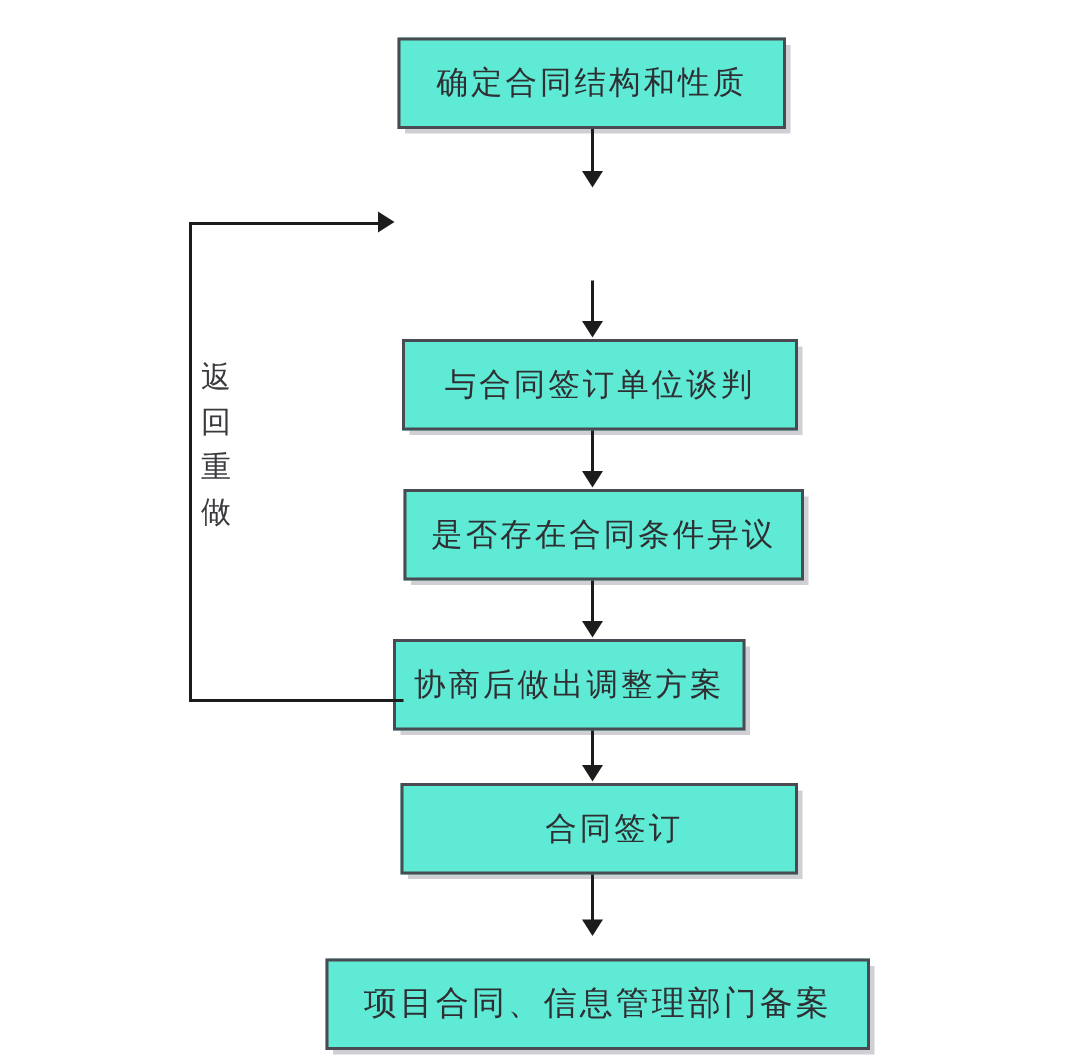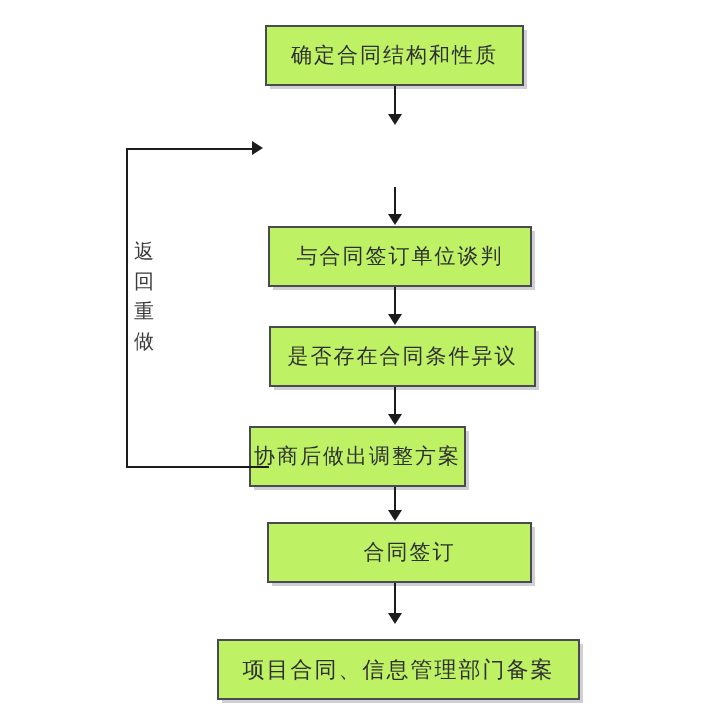--- a/index.html
+++ b/index.html
@@ -21,41 +21,41 @@
     left: 0;
     top: 0;
     width: 720px;
     height: 709px;
   }
 
   
   .node {
     position: absolute;
     box-sizing: border-box;
-    background: #bef264;
+    background: #5eead4;
     border: 2px solid #4a4a52;
     display: flex;
     align-items: center;
     justify-content: center;
     box-shadow: 4px 4px 0 -1px #cfcfd4;
   }
   .node .label {
     font-size: 21px;
     letter-spacing: 2px;
     line-height: 1;
     color: #2f2f33;
     white-space: nowrap;
   }
 
   
   #node-1 { left: 265px; top: 25px;  width: 259px; height: 61px; }
   #node-2 { left: 265px; top: 126px; width: 259px; height: 61px; }
   #node-3 { left: 268px; top: 226px; width: 264px; height: 61px; }
   #node-4 { left: 269px; top: 326px; width: 267px; height: 61px; }
-  #node-5 { left: 249px; top: 426px; width: 217px; height: 61px; }
+  #node-5 { left: 262px; top: 426px; width: 235px; height: 61px; }
   #node-6 { left: 267px; top: 522px; width: 265px; height: 61px; padding-left: 20px; }
   #node-7 { left: 217px; top: 625px; width: 363px; height: 61px; margin-top: 14px; }
   #node-7 .label { font-size: 22px; }
 
   
   .vline {
     position: absolute;
     width: 0;
     border-left: 2px solid #1c1c1c;
   }

